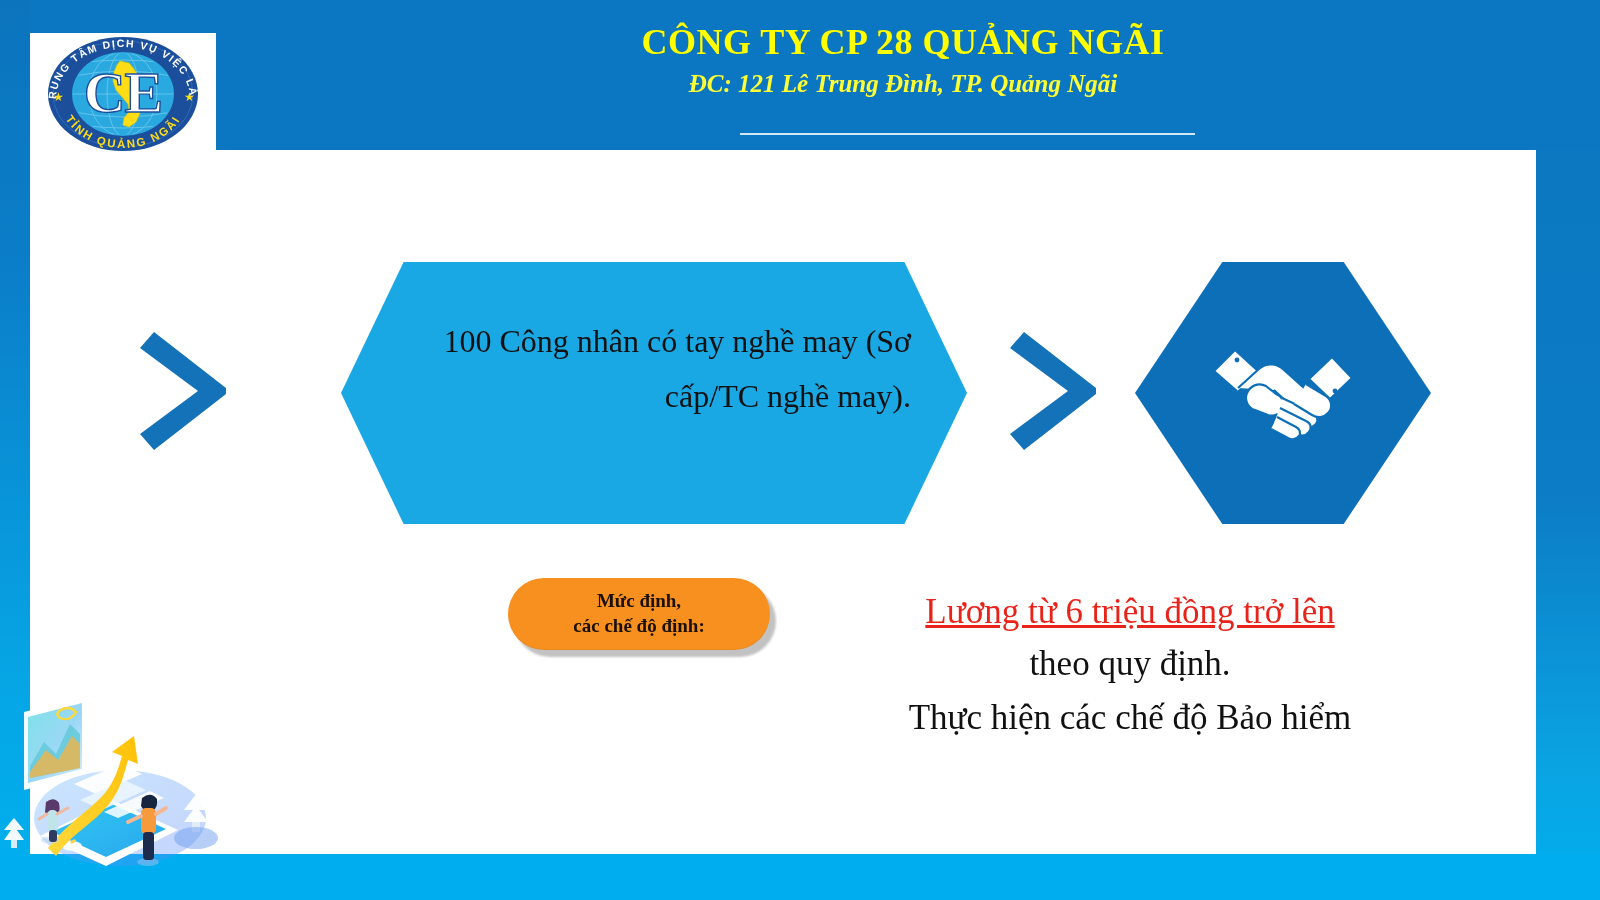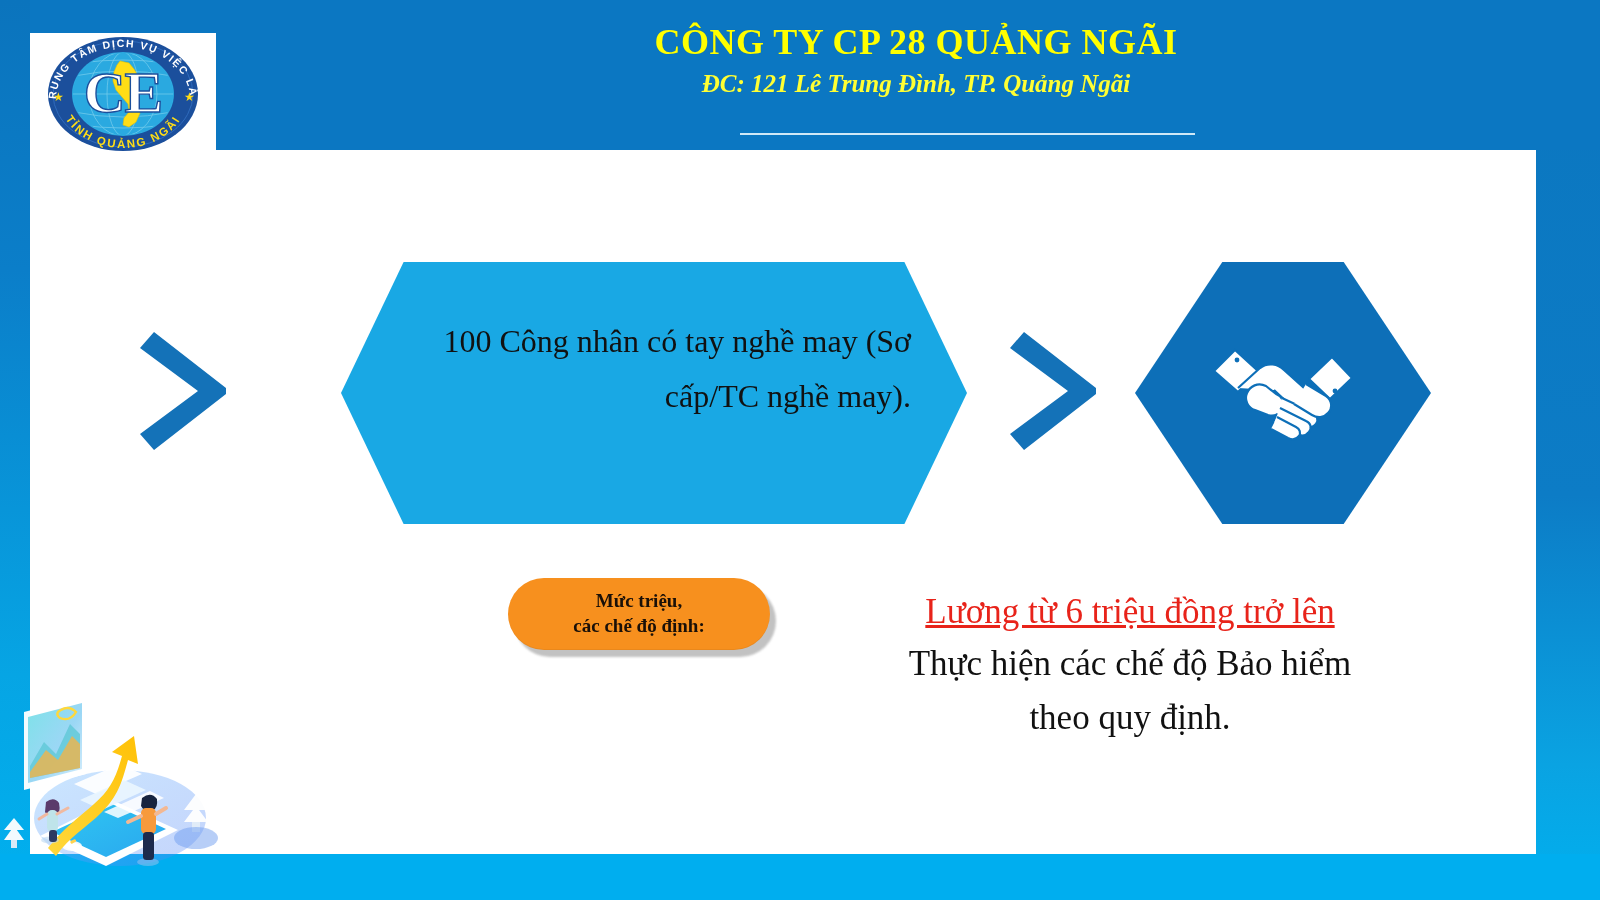--- a/index.html
+++ b/index.html
@@ -34,21 +34,21 @@
   
   .logo-box{
     position:absolute;left:30px;top:33px;width:186px;height:122px;
     background:#ffffff;
     display:flex;align-items:center;justify-content:center;
   }
   .logo-seal{position:relative;width:178px;height:118px;}
   .logo-seal svg{display:block;width:178px;height:118px;}
 
   .header-text{
-    position:absolute;left:301px;top:22px;width:1230px;height:120px;
+    position:absolute;left:288px;top:22px;width:1230px;height:120px;
     display:flex;flex-direction:column;align-items:center;justify-content:flex-start;
   }
   .co-name{
     font-family:"Liberation Serif",serif;
     font-weight:bold;font-size:36px;letter-spacing:0.5px;
     color:#ffff00;line-height:1.15;white-space:nowrap;
     text-shadow:0 0 1px rgba(0,0,0,0.15);
   }
   .co-addr{
     font-family:"Liberation Serif",serif;
@@ -233,29 +233,29 @@
         </g>
         <circle cx="29" cy="22" r="2.4" fill="#0d6fb8"></circle>
         <circle cx="127" cy="53" r="2.4" fill="#0d6fb8"></circle>
       </svg>
     </div>
   </div>
 
   <div class="pill-wrap">
     <div class="pill-shadow"></div>
     <div class="pill">
-      <div class="pill-l1">Mức triệu,</div>
+      <div class="pill-l1">Mức định,</div>
       <div class="pill-l2">các chế độ định:</div>
     </div>
   </div>
 
   <div class="salary-block">
     <div class="salary-red">Lương từ 6 triệu đồng  trở lên</div>
+    <div class="salary-black">theo quy định.</div>
     <div class="salary-black">Thực hiện các chế độ Bảo hiểm</div>
-    <div class="salary-black">theo quy định.</div>
   </div>
 
   <div class="illus">
     <svg viewBox="0 0 230 180" xmlns="http://www.w3.org/2000/svg">
       <defs>
         <linearGradient id="scr" x1="0" y1="0" x2="1" y2="1">
           <stop offset="0%" stop-color="#7de2e8"></stop>
           <stop offset="55%" stop-color="#9bd7f5"></stop>
           <stop offset="100%" stop-color="#d8eefc"></stop>
         </linearGradient>

